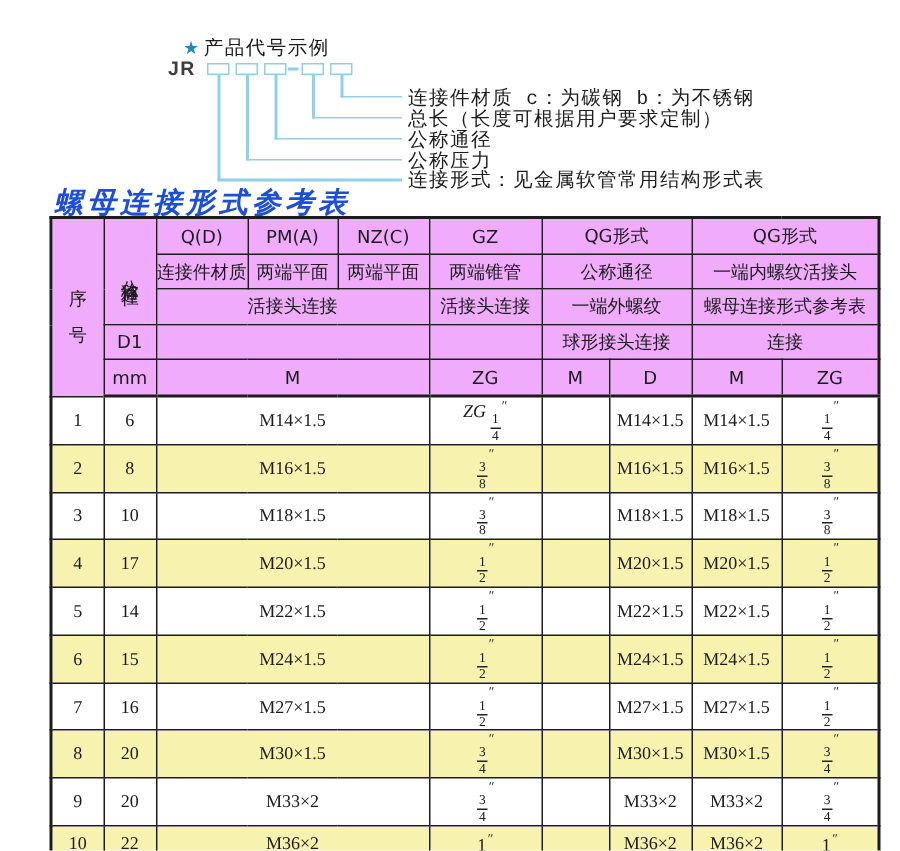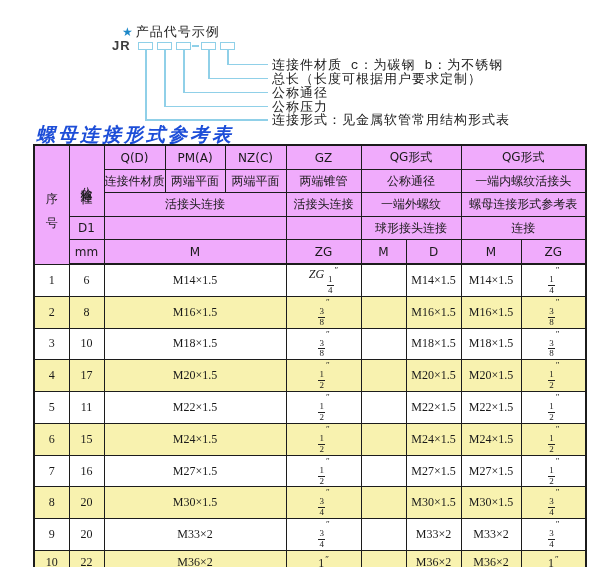--- a/index.html
+++ b/index.html
@@ -210,21 +210,21 @@
     <td></td>
     <td>M20×1.5</td>
     <td>M20×1.5</td>
     <td><span class="frac">
             <span class="fnum">1</span>
             <span class="fden">2</span>
           </span><span class="inch">″</span></td>
   </tr>
       <tr>
     <td>5</td>
-    <td>11</td>
+    <td>14</td>
     <td colspan="3">M22×1.5</td>
     <td><span class="frac">
             <span class="fnum">1</span>
             <span class="fden">2</span>
           </span><span class="inch">″</span></td>
     <td></td>
     <td>M22×1.5</td>
     <td>M22×1.5</td>
     <td><span class="frac">
             <span class="fnum">1</span>

